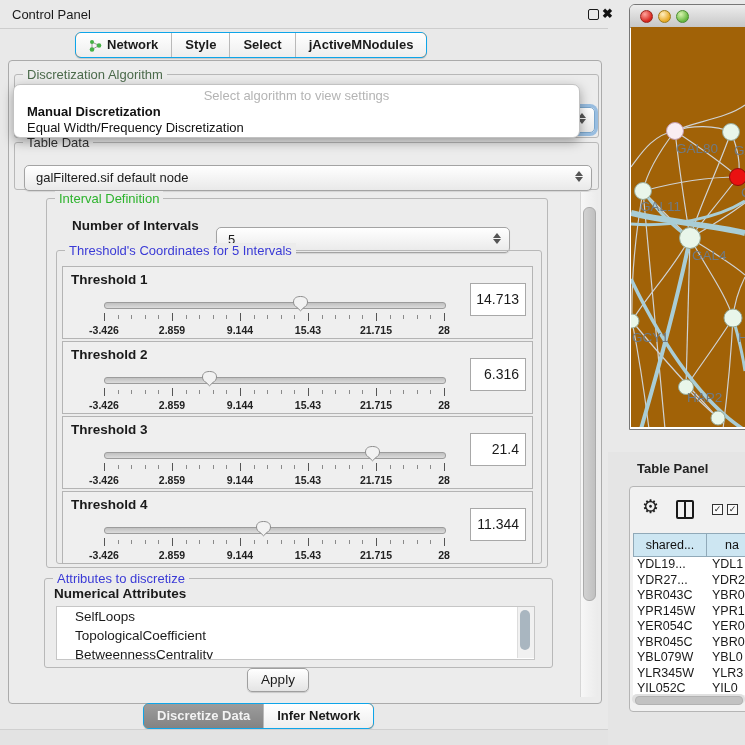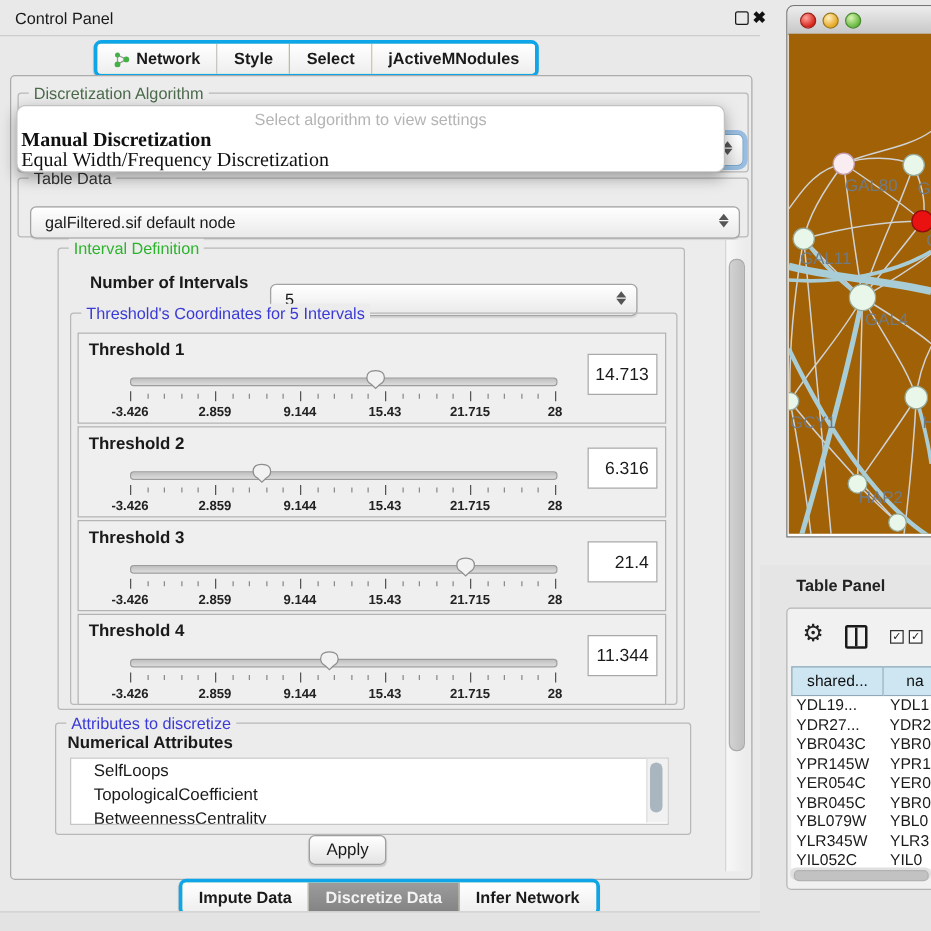--- a/index.html
+++ b/index.html
@@ -8,22 +8,22 @@
           font-family:"Liberation Sans",sans-serif;font-size:13px;color:#1a1a1a;}
   .abs{position:absolute;}
 
   
   .titlebar{left:0;top:0;width:608px;height:28px;background:#e9e9e9;border-bottom:1px solid #cdcdcd;}
   .title-text{left:12px;top:7px;font-size:13px;color:#1a1a1a;}
   .float-icon{left:588px;top:9px;width:9px;height:9px;border:1.5px solid #1a1a1a;border-radius:2px;}
   .close-icon{left:602px;top:6px;font-size:13px;font-weight:bold;color:#111;}
 
   
-  .tabbar{display:flex;border:3px solid #0ea5e9;border-radius:6px;overflow:hidden;
-          box-shadow:0 1px 1px rgba(0,0,0,.15);background:#fef9c3;align-items:center;}
+  .tabbar{display:flex;border:1px solid #0ea5e9;border-radius:6px;overflow:hidden;
+          box-shadow:0 1px 1px rgba(0,0,0,.15);background:#f97316;align-items:center;}
   .tab{padding:3px 13px;height:18px;line-height:18px;font-size:13px;font-weight:bold;
        background:linear-gradient(#ffffff,#eeeeee);border-right:1px solid #b9b9b9;
        display:flex;align-items:center;gap:5px;white-space:nowrap;}
   .tab:last-child{border-right:none;}
   .tab.sel{background:linear-gradient(#9c9c9c,#838383);color:#f3f3f3;}
   .tabbar-top{left:75px;top:32px;}
   .tabbar-bottom{left:143px;top:703px;}
 
   
   .content-panel{left:8px;top:60px;width:592px;height:642px;border:1px solid #ababab;
@@ -49,21 +49,21 @@
   .arr.dn{border-top:5px solid #555;}
   .combo-hidden{left:290px;top:94px;width:303px;height:24px;
                 box-shadow:0 0 0 3px rgba(96,158,216,.6);border-color:#7aa6cc;z-index:5;}
   .combo-tabledata{left:24px;top:152px;width:566px;}
   .combo-intervals{left:216px;top:214px;width:292px;}
 
   
   .popup{left:13px;top:84px;width:565px;height:52px;background:#fff;border:1px solid #c2c2c2;
          border-radius:7px;box-shadow:0 4px 12px rgba(0,0,0,.35);z-index:40;}
   .popup-prompt{position:absolute;left:0;top:3px;width:100%;text-align:center;color:#b4b4b4;font-size:13px;}
-  .popup-item{position:absolute;left:3px;font-size:16px;color:#111;white-space:nowrap;font-family:Liberation Serif, serif;}
+  .popup-item{position:absolute;left:13px;font-size:13px;color:#111;white-space:nowrap;}
   .popup-item.b{top:19px;font-weight:bold;}
   .popup-item.r{top:35px;}
 
   
   .vscroll-track{left:580px;top:192px;width:17px;height:505px;
                  background:linear-gradient(90deg,#f7f7f7,#ebebeb);border-left:1px solid #d6d6d6;}
   .vscroll-thumb{left:583px;top:207px;width:11px;height:392px;border:1px solid #ababab;
                  background:linear-gradient(90deg,#d2d2d2,#c0c0c0);border-radius:6px;}
 
   
@@ -383,23 +383,20 @@
       <div class="attr-item">SelfLoops</div>
       <div class="attr-item">TopologicalCoefficient</div>
       <div class="attr-item">BetweennessCentrality</div>
     </div>
   <div class="abs list-vtrack"></div>
   <div class="abs list-vthumb"></div>
 
   <div class="abs apply-btn">Apply</div>
 
   <div class="abs tabbar tabbar-bottom">
-    <div class="tab">
-        <span>Impute Data</span>
-      </div>
     <div class="tab sel">
         <span>Discretize Data</span>
       </div>
     <div class="tab">
         <span>Infer Network</span>
       </div>
   </div>
   <div class="abs bottom-strip"></div>
 
   <div class="abs desktop"></div>

